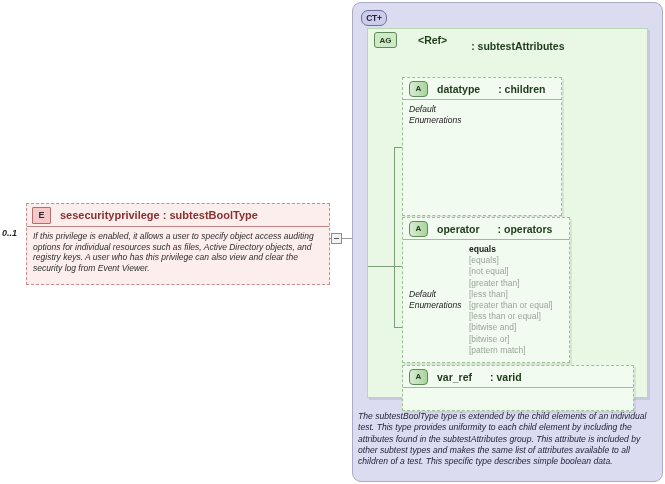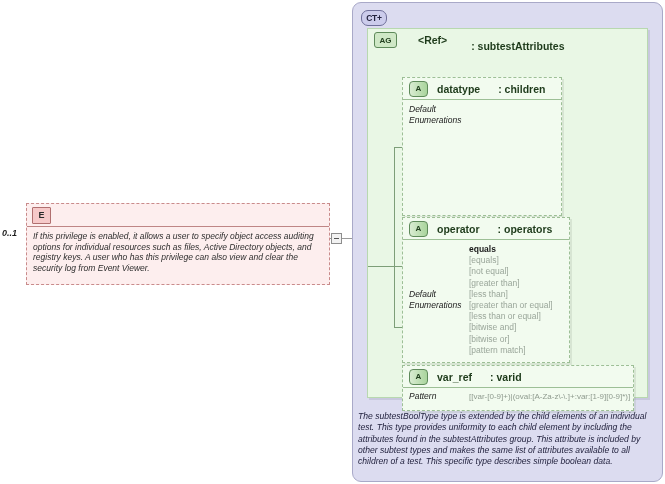--- a/index.html
+++ b/index.html
@@ -86,20 +86,21 @@
        font-size:8.6px;font-style:italic;color:#23233f;line-height:11.3px;}
 </style>
 </head>
 <body>
 
 <div id="cardinality">0..1</div>
 
 <div id="element-box">
   <div id="element-header">
     <span class="badge">E</span>
+    <span id="element-name"><span>sesecurityprivilege</span><span> : </span><span>subtestBoolType</span></span>
   </div>
   <div id="element-doc">If this privilege is enabled, it allows a user to specify object access auditing options for individual resources such as files, Active Directory objects, and registry keys. A user who has this privilege can also view and clear the security log from Event Viewer.</div>
 </div>
 
 <div id="connector-line"></div>
 <div id="connector-box"></div>
 
 <div id="ct-panel">
 
   <div id="ct-header">
@@ -158,26 +159,18 @@
         </div>
       </div>
     </div>
 
     <div class="attr-box" id="varref-box">
       <div class="attr-head">
         <span class="a-badge">A</span>
         <span class="attr-name">var_ref</span>
         <span class="attr-type"><span> : </span><span>varid</span></span>
       </div>
-      <div class="facet-rows">
-        <div class="facet-labels">
-          <div class="facet-label">Pattern</div>
-        </div>
-        <div class="facet-values">
-          <div id="pattern-value">[[var-[0-9]+)|(oval:[A-Za-z\-\.]+:var:[1-9][0-9]*)]</div>
-        </div>
-      </div>
     </div>
 
   </div>
 
   <div id="ct-doc">The subtestBoolType type is extended by the child elements of an individual test.  This type provides uniformity to each child element by including the attributes found in the subtestAttributes group.  This attribute is included by other subtest types and makes the same list of attributes available to all children of a test.  This specific type describes simple boolean data.</div>
 </div>
 
 </body></html>

